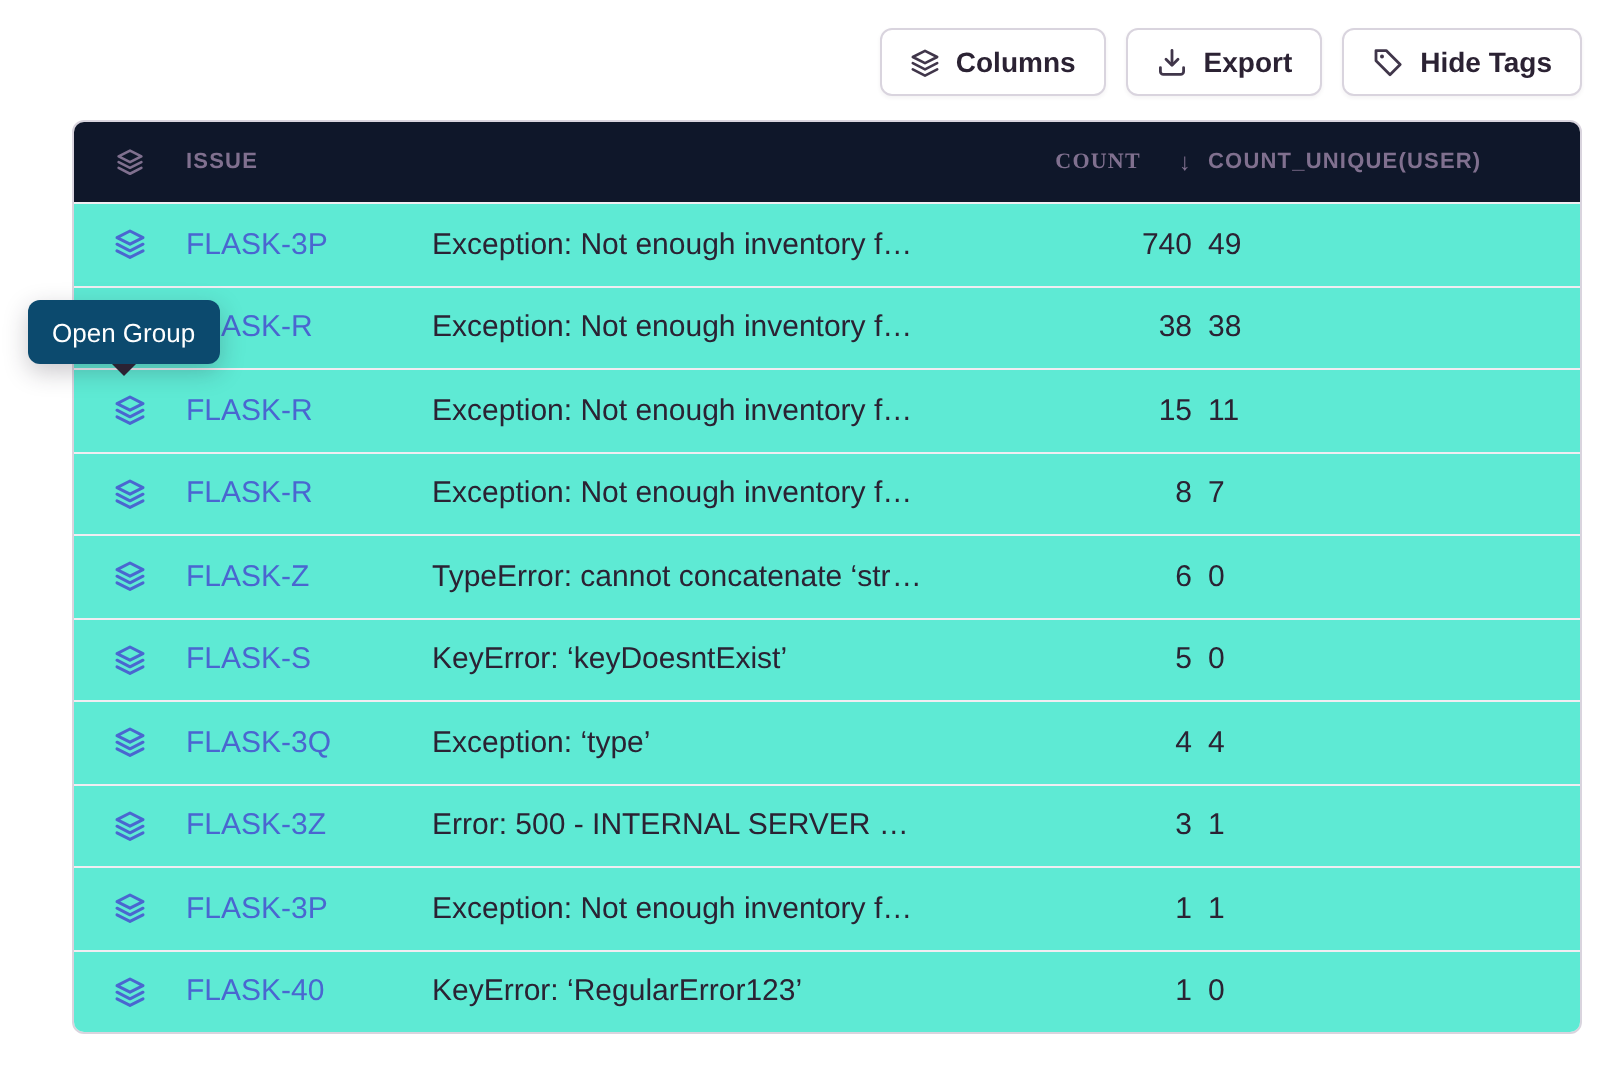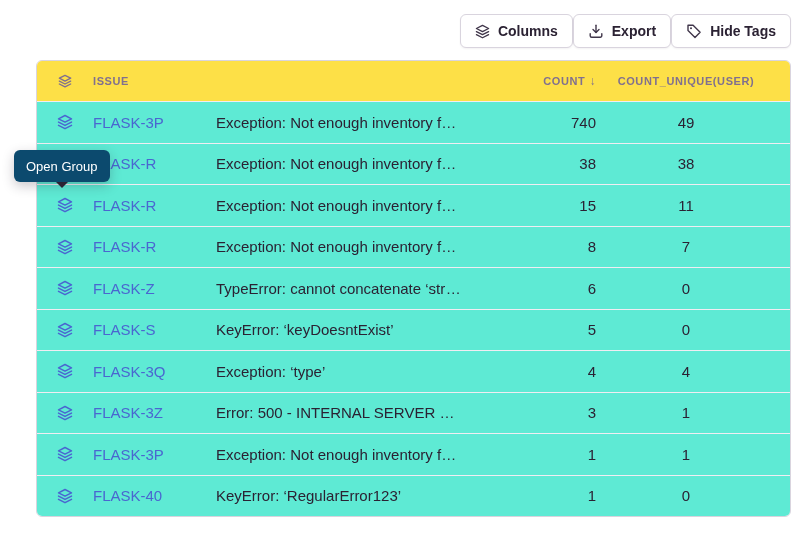--- a/index.html
+++ b/index.html
@@ -3,48 +3,48 @@
 <meta charset="utf-8">
 <style>
   *{box-sizing:border-box;}
   html,body{margin:0;padding:0;}
   body{
     width:807px;height:538px;background:#ffffff;position:relative;overflow:hidden;
     font-family:"Liberation Sans",sans-serif;color:#2b2233;
   }
 
   
-  .toolbar{position:absolute;top:14px;right:16px;display:flex;align-items:center;}
+  .toolbar{position:absolute;top:14px;right:16px;display:flex;gap:10px;align-items:center;}
   .btn{
     display:inline-flex;align-items:center;gap:8px;height:34px;padding:0 14px;
     background:#fff;border:1px solid #d9d4de;border-radius:6px;
     font-family:inherit;font-size:14px;font-weight:700;color:#2b2233;
     box-shadow:0 1px 2px rgba(43,34,51,0.06);cursor:pointer;
   }
   .btn .icon{display:flex;color:#40364a;}
 
   
   .table{
     position:absolute;top:60px;left:36px;width:755px;
     border:1px solid #d9d4de;border-radius:6px;background:#fff;overflow:hidden;
   }
   .tr{display:grid;grid-template-columns:56px 123px 1fr 130px 186px;align-items:center;}
   .thead{
-    height:40px;background:#fde047;color:#80708f;
+    height:40px;background:#0f172a;color:#80708f;
     font-size:11px;font-weight:700;letter-spacing:0.6px;
   }
   .row{height:41.5px;border-top:1px solid #f0edf2;font-size:15px;background:#5eead4;}
   .cell-icon{display:flex;justify-content:center;align-items:center;}
   .thead .cell-icon{color:#80708f;}
   .row .cell-icon{color:#4a66d0;cursor:pointer;}
   .issue-link{color:#4a66d0;font-weight:500;text-decoration:none;cursor:pointer;}
   .cell-title{overflow:hidden;white-space:nowrap;text-overflow:ellipsis;padding-right:12px;color:#2b2233;}
   .cell-num{text-align:right;padding-right:8px;font-variant-numeric:tabular-nums;}
-  .cell-unique{text-align:center;padding-right:22px;font-variant-numeric:tabular-nums;}
-  .thead .cell-num{display:flex;justify-content:flex-end;align-items:center;gap:4px;}
+  .cell-unique{text-align:left;padding-right:22px;font-variant-numeric:tabular-nums;}
+  .thead .cell-num{display:flex;justify-content:flex-end;align-items:center;gap:19px;font-family:Liberation Serif, serif;}
   .sort-arrow{font-size:12px;line-height:1;}
 
   
   .tooltip{
     position:absolute;left:14px;top:150px;height:32px;z-index:10;
     display:flex;align-items:center;padding:0 12px;
     background:#0c4a6e;color:#ffffff;font-size:13px;border-radius:6px;
     box-shadow:0 4px 12px rgba(43,34,51,0.25);
   }
   .tooltip:after{

